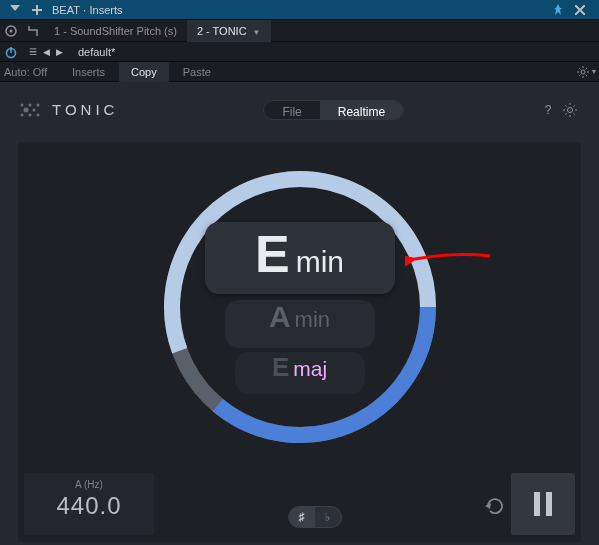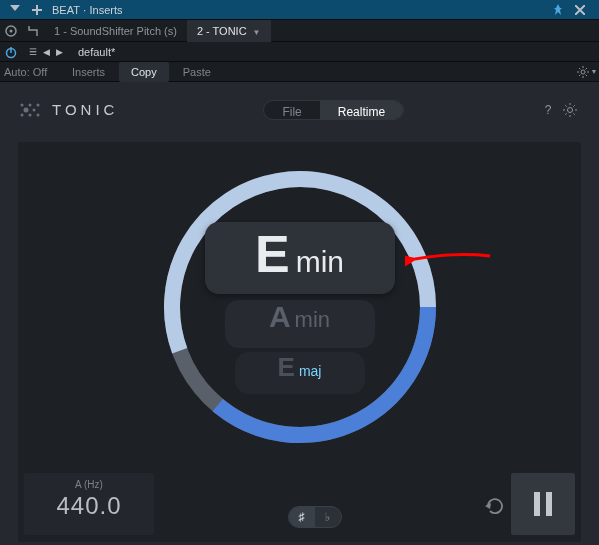--- a/index.html
+++ b/index.html
@@ -62,21 +62,21 @@
   .key-stack { position:absolute; left:50%; top:80px; transform:translateX(-50%); width:200px; text-align:center; }
   .key-badge { display:flex; align-items:baseline; justify-content:center; border-radius:14px; margin:0 auto; }
   .key-badge.primary { background:#2e333a; width:190px; height:72px; padding-top:2px; box-shadow: 0 2px 6px rgba(0,0,0,.4); }
   .key-badge.primary .note { font-size:52px; font-weight:700; color:#e9ecef; }
   .key-badge.primary .scale { font-size:30px; color:#e9ecef; margin-left:6px; font-weight:400; }
   .key-badge.secondary { background:#272b31; width:150px; height:48px; margin-top:6px; }
   .key-badge.secondary .note { font-size:30px; font-weight:600; color:#5a6069; }
   .key-badge.secondary .scale { font-size:22px; color:#5a6069; margin-left:4px; }
   .key-badge.tertiary  { background:#24282e; width:130px; height:42px; margin-top:4px; }
   .key-badge.tertiary .note { font-size:26px; font-weight:600; color:#4a5058; }
-  .key-badge.tertiary .scale { font-size:14px; color:#7dd3fc; margin-left:4px; }
+  .key-badge.tertiary .scale { font-size:21px; color:#f0abfc; margin-left:4px; }
 
   
   .arrow { position:absolute; left:405px; top:244px; }
 
   
   .bottom { position:absolute; left:0; right:0; bottom:0; height:70px; padding:0 6px 6px 6px; display:flex; align-items:center; }
   .freq-box { background:#23272d; width:130px; height:62px; border-radius:2px; text-align:center; padding-top:6px; }
   .freq-box .label { font-size:10px; color:#7b828a; }
   .freq-box .value { font-size:24px; color:#b9bec4; margin-top:2px; letter-spacing:1px; }
 

